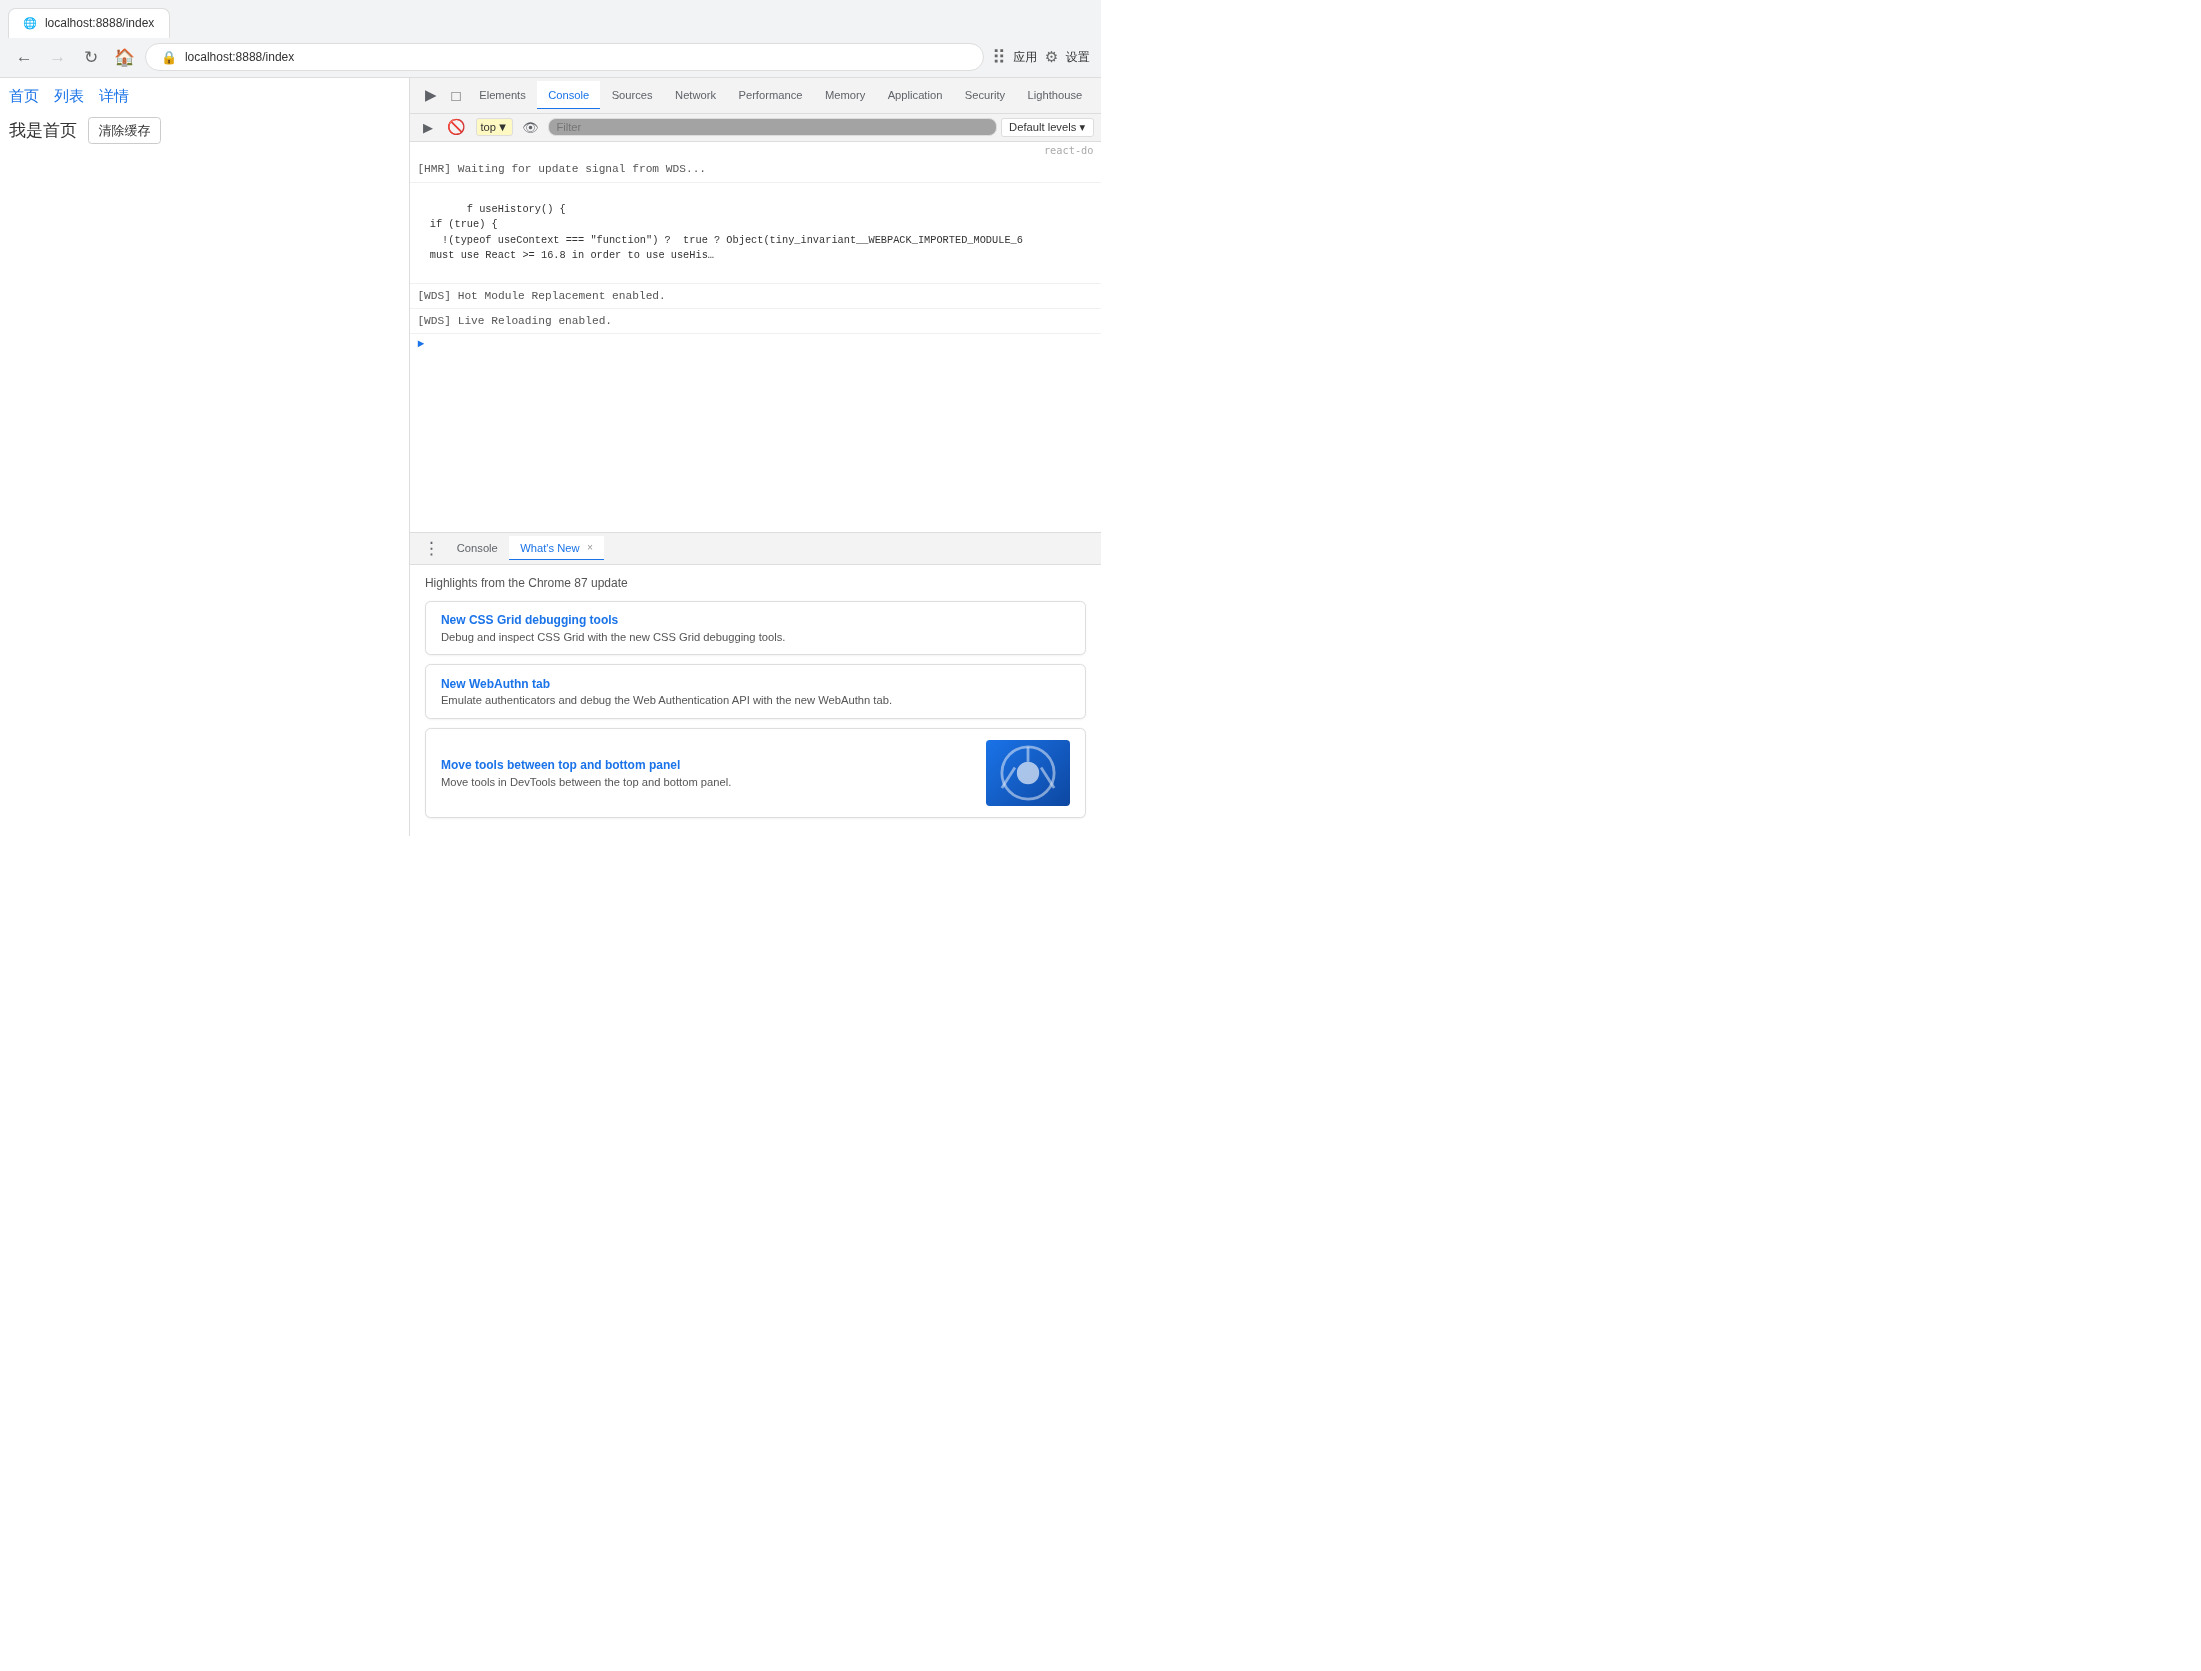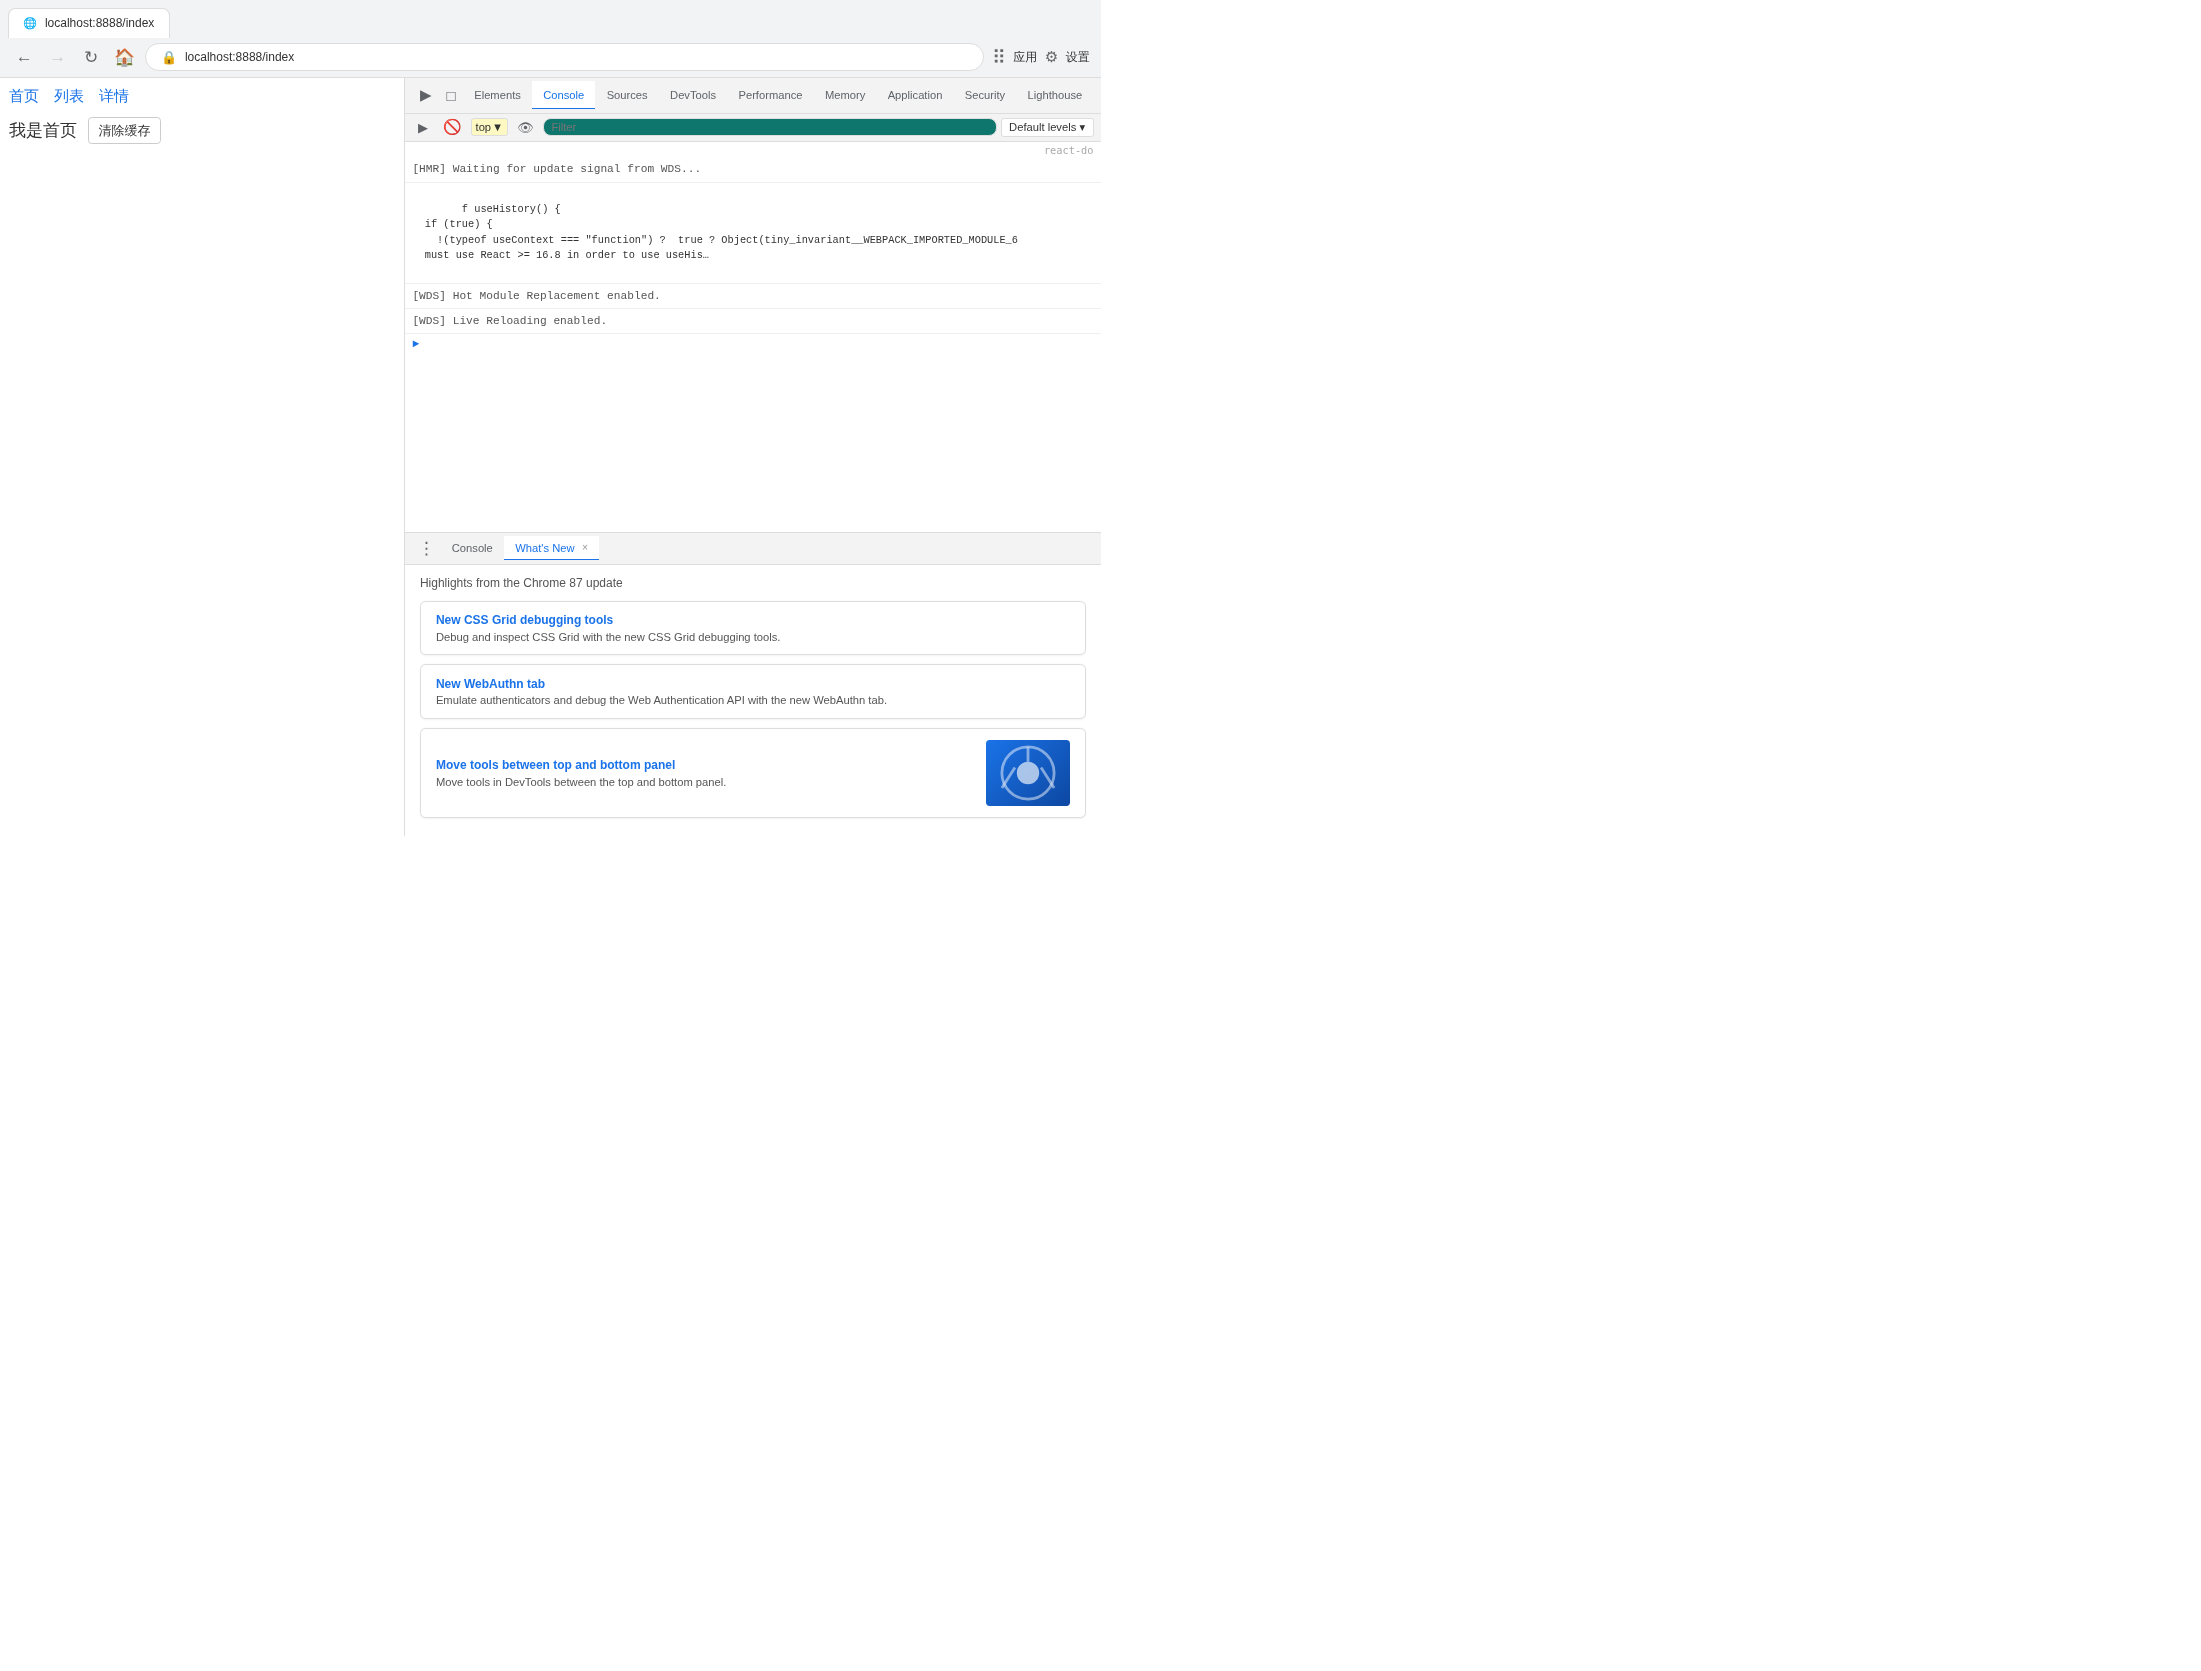--- a/index.html
+++ b/index.html
@@ -36,21 +36,21 @@
     .devtools-tab { padding: 7.5px 11.2px; font-size: 11.2px; color: #5f6368; cursor: pointer; border-bottom: 1.9px solid transparent; white-space: nowrap; }
     .devtools-tab.active { color: #1a73e8; border-bottom-color: #1a73e8; background: #fff; }
     .devtools-icon-btn { background: none; border: none; cursor: pointer; color: #5f6368; font-size: 15px; padding: 3.7px 7.5px; display: flex; align-items: center; justify-content: center; border-radius: 2.8px; }
 
     
     .console-toolbar { display: flex; align-items: center; background: #f3f3f3; border-bottom: 0.9px solid #ddd; padding: 0 7.5px; height: 28px; gap: 3.7px; }
     .console-run-btn { background: none; border: none; cursor: pointer; color: #5f6368; font-size: 13px; padding: 1.9px 5.6px; }
     .console-clear-btn { background: none; border: none; cursor: pointer; color: #5f6368; font-size: 15px; padding: 1.9px 5.6px; }
     .top-selector { background: #fef9c3; border: 0.9px solid #ddd; border-radius: 2.8px; padding: 1.9px 3.7px; font-size: 11.2px; color: #333; cursor: pointer; display: flex; align-items: center; gap: 1px; }
     .eye-btn { background: none; border: none; cursor: pointer; color: #5f6368; font-size: 13px; padding: 1.9px 5.6px; }
-    .filter-input { flex: 1; border: 0.9px solid #ddd; border-radius: 8px; padding: 1.9px 7.5px; font-size: 11.2px; background: #0f766e; }
+    .filter-input { flex: 1; border: 0.9px solid #ddd; border-radius: 8px; padding: 1.9px 7.5px; font-size: 11.2px; background: #a3a3a3; }
     .level-btn { background: #fff; border: 0.9px solid #ddd; border-radius: 2.8px; padding: 1.9px 7.5px; font-size: 11.2px; cursor: pointer; color: #333; }
 
     
     .console-output { flex: 1; overflow-y: auto; font-family: 'Courier New', monospace; font-size: 11.2px; background: #fff; }
     .console-msg { padding: 3.7px 7.5px; border-bottom: 0.9px solid #f0f0f0; line-height: 1.5; color: #333; }
     .console-msg.info { color: #555; }
     .console-msg.link a { color: #1a73e8; text-decoration: none; }
     .console-msg.code { color: #333; white-space: pre; font-size: 10.3px; }
     .console-prompt { display: flex; align-items: center; padding: 3.7px 7.5px; }
     .prompt-arrow { color: #1a73e8; margin-right: 7.5px; }
@@ -120,21 +120,21 @@
   <div class="devtools-panel">
 
     <div class="devtools-tabs">
       <button class="devtools-icon-btn">▶</button>
       <button class="devtools-icon-btn">□</button>
       <div class="devtools-tabs-wrapper">
         <div class="devtools-tabs-left">
           <div class="devtools-tab">Elements</div>
           <div class="devtools-tab active">Console</div>
           <div class="devtools-tab">Sources</div>
-          <div class="devtools-tab">DevTools</div>
+          <div class="devtools-tab">Network</div>
           <div class="devtools-tab">Performance</div>
           <div class="devtools-tab">Memory</div>
           <div class="devtools-tab">Application</div>
           <div class="devtools-tab">Security</div>
           <div class="devtools-tab">Lighthouse</div>
         </div>
       </div>
     </div>
 
     <div class="console-toolbar">

